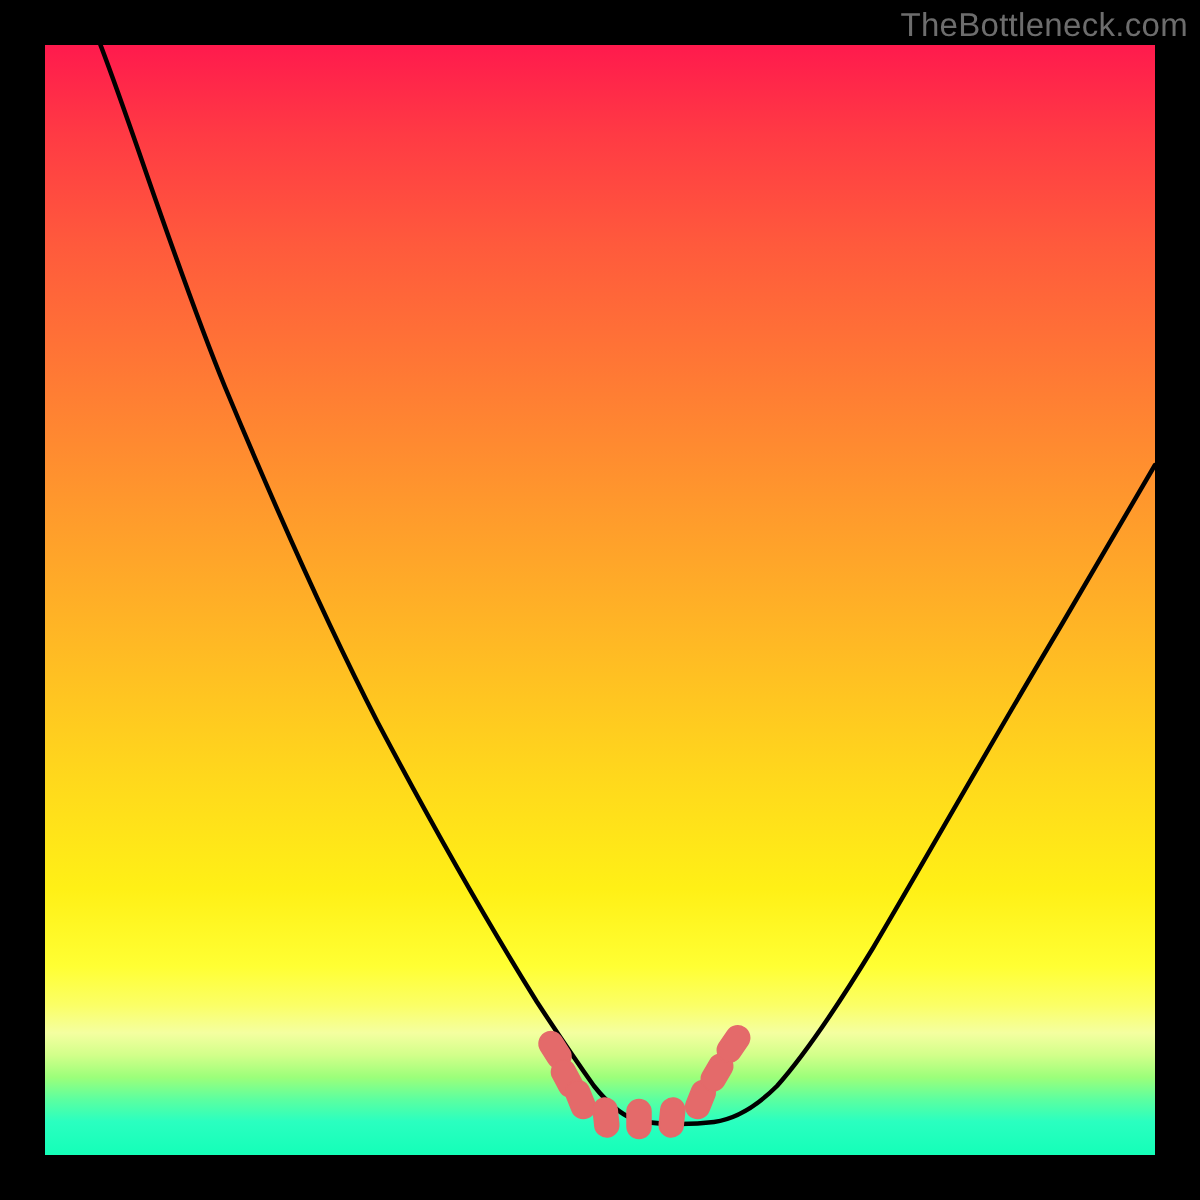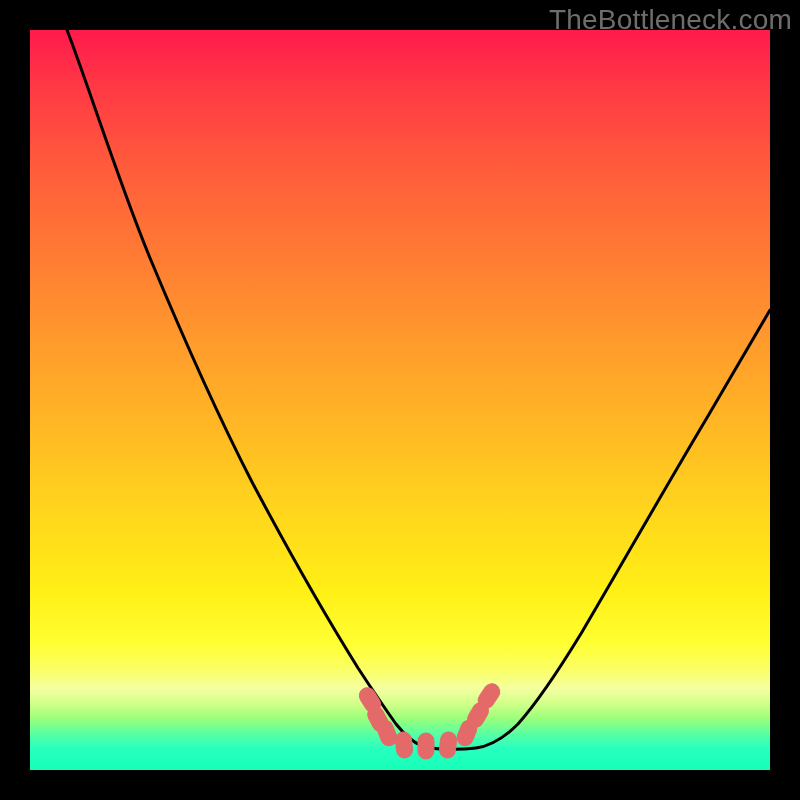--- a/index.html
+++ b/index.html
@@ -52,21 +52,21 @@
       #5cffa0 95%,
       #2affc0 97%,
       #14ffb8 100%
     );
   }
   .watermark {
     position: absolute;
     top: 4px;
     right: 8px;
     color: #6d6d6d;
-    font-size: 28px;
+    font-size: 22px;
     letter-spacing: 0.2px;
     font-weight: 400;
     user-select: none;
   }
   svg.curve {
     position: absolute;
     left: 0;
     top: 0;
     width: 740px;
     height: 740px;

